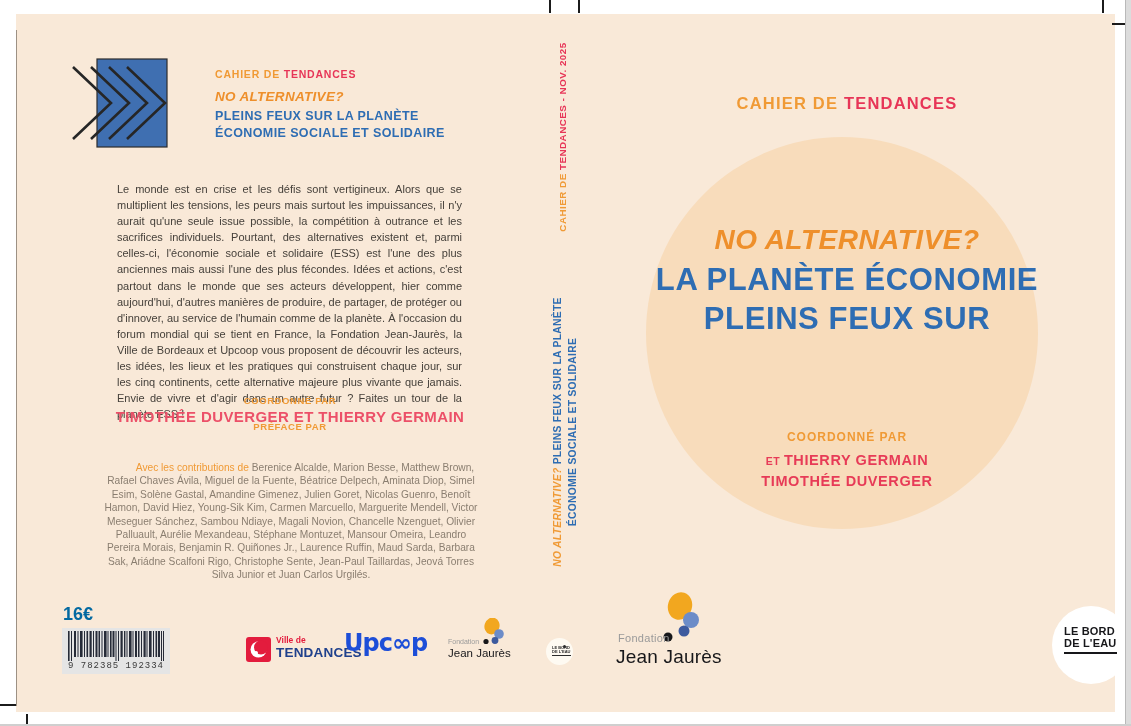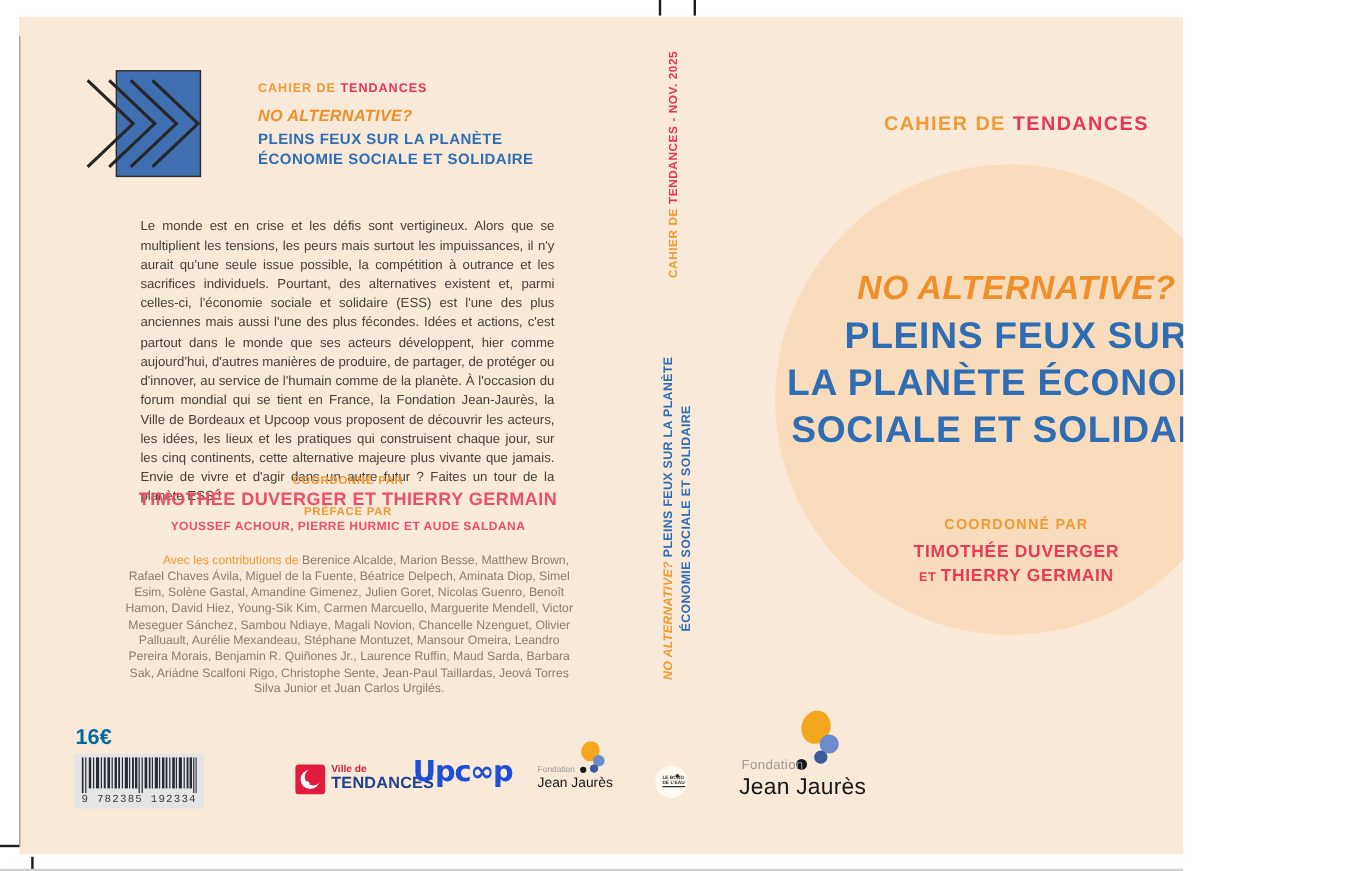--- a/index.html
+++ b/index.html
@@ -1,16 +1,16 @@
 <!DOCTYPE html>
 <html><head>
 <meta charset="utf-8">
 <style>
   html,body{margin:0;padding:0;background:#ffffff;}
-  .page{position:relative;width:986px;height:726px;background:#ffffff;overflow:hidden;
+  .page{position:relative;width:1131px;height:726px;background:#ffffff;overflow:hidden;
         font-family:"Liberation Sans",sans-serif;}
   
   .cover{position:absolute;left:16px;top:14px;width:1099px;height:698px;background:#f9e9d8;overflow:hidden;}
   .trim-left{position:absolute;left:16px;top:30px;width:1px;height:676px;background:#6b6258;opacity:.65;}
   .crop{position:absolute;background:#1b1b1b;}
   
   .chevlogo{position:absolute;left:70px;top:56px;width:104px;height:94px;}
   .series-block{position:absolute;left:215px;top:68px;width:300px;}
   .series-line{font-size:10.5px;font-weight:bold;letter-spacing:.8px;}
   .o{color:#f09a35;} .r{color:#e73557;} .b{color:#2e6db3;}
@@ -107,21 +107,20 @@
     </div>
 
     <div class="body-text">Le monde est en crise et les défis sont vertigineux. Alors que se multiplient les tensions, les peurs mais surtout les impuissances, il n'y aurait qu'une seule issue possible, la compétition à outrance et les sacrifices individuels. Pourtant, des alternatives existent et, parmi celles-ci, l'économie sociale et solidaire (ESS) est l'une des plus anciennes mais aussi l'une des plus fécondes. Idées et actions, c'est partout dans le monde que ses acteurs développent, hier comme aujourd'hui, d'autres manières de produire, de partager, de protéger ou d'innover, au service de l'humain comme de la planète. À l'occasion du forum mondial qui se tient en France, la Fondation Jean-Jaurès, la Ville de Bordeaux et Upcoop vous proposent de découvrir les acteurs, les idées, les lieux et les pratiques qui construisent chaque jour, sur les cinq continents, cette alternative majeure plus vivante que jamais. Envie de vivre et d'agir dans un autre futur ? Faites un tour de la planète ESS !</div>
 
     <div class="center-col" style="top:395px;">
       <div class="lbl">COORDONNÉ PAR</div>
       <div class="names">TIMOTHÉE DUVERGER ET THIERRY GERMAIN</div>
     </div>
     <div class="center-col" style="top:421px;">
       <div class="lbl">PRÉFACE PAR</div>
-      <div class="names" style="font-size:10px;">YOUSSEF ACHOUR, PIERRE HURMIC ET AUDE SALDANA</div>
     </div>
 
     <div class="contrib">
       <span class="lead">Avec les contributions de </span><span>Berenice Alcalde, Marion Besse, Matthew Brown, Rafael Chaves Ávila, Miguel de la Fuente, Béatrice Delpech, Aminata Diop, Simel Esim, Solène Gastal, Amandine Gimenez, Julien Goret, Nicolas Guenro, Benoît Hamon, David Hiez, Young-Sik Kim, Carmen Marcuello, Marguerite Mendell, Victor Meseguer Sánchez, Sambou Ndiaye, Magali Novion, Chancelle Nzenguet, Olivier Palluault, Aurélie Mexandeau, Stéphane Montuzet, Mansour Omeira, Leandro Pereira Morais, Benjamin R. Quiñones Jr., Laurence Ruffin, Maud Sarda, Barbara Sak, Ariádne Scalfoni Rigo, Christophe Sente, Jean-Paul Taillardas, Jeová Torres Silva Junior et Juan Carlos Urgilés.</span>
     </div>
 
     <div class="price">16€</div>
 
     <div class="barcode-box">
       <svg style="position:absolute;left:6px;top:3px;" width="96" height="30" viewBox="0 0 96 30">
@@ -214,31 +213,30 @@
   <div>
     <div class="front-circle"></div>
 
     <div class="front-series">
       <span class="o">CAHIER DE</span><span class="r"> TENDANCES</span>
     </div>
 
     <div class="front-title">
       <div class="ft-noalt">NO ALTERNATIVE?</div>
       <div class="ft-blue">
+        <div>LA PLANÈTE ÉCONOMIE</div>
         <div>PLEINS FEUX SUR</div>
-        <div>LA PLANÈTE ÉCONOMIE</div>
-        <div>SOCIALE ET SOLIDAIRE</div>
       </div>
     </div>
 
     <div class="front-coord">
       <div class="fc-lbl">COORDONNÉ PAR</div>
       <div class="fc-n">
+        <div><span class="fc-et">ET </span><span>THIERRY GERMAIN</span></div>
         <div>TIMOTHÉE DUVERGER</div>
-        <div><span class="fc-et">ET </span><span>THIERRY GERMAIN</span></div>
       </div>
     </div>
 
     <div class="fjj-big">
       <svg style="position:absolute;left:44px;top:0px;" width="60" height="56" viewBox="0 0 60 56">
         <ellipse cx="26" cy="14" rx="12" ry="14" fill="#f2a71f" transform="rotate(18 26 14)"></ellipse>
         <circle cx="37" cy="28" r="8" fill="#6c8cc8"></circle>
         <circle cx="30" cy="39" r="5.5" fill="#3d5a9e"></circle>
         <circle cx="14" cy="45" r="4.5" fill="#17171a"></circle>
       </svg>

